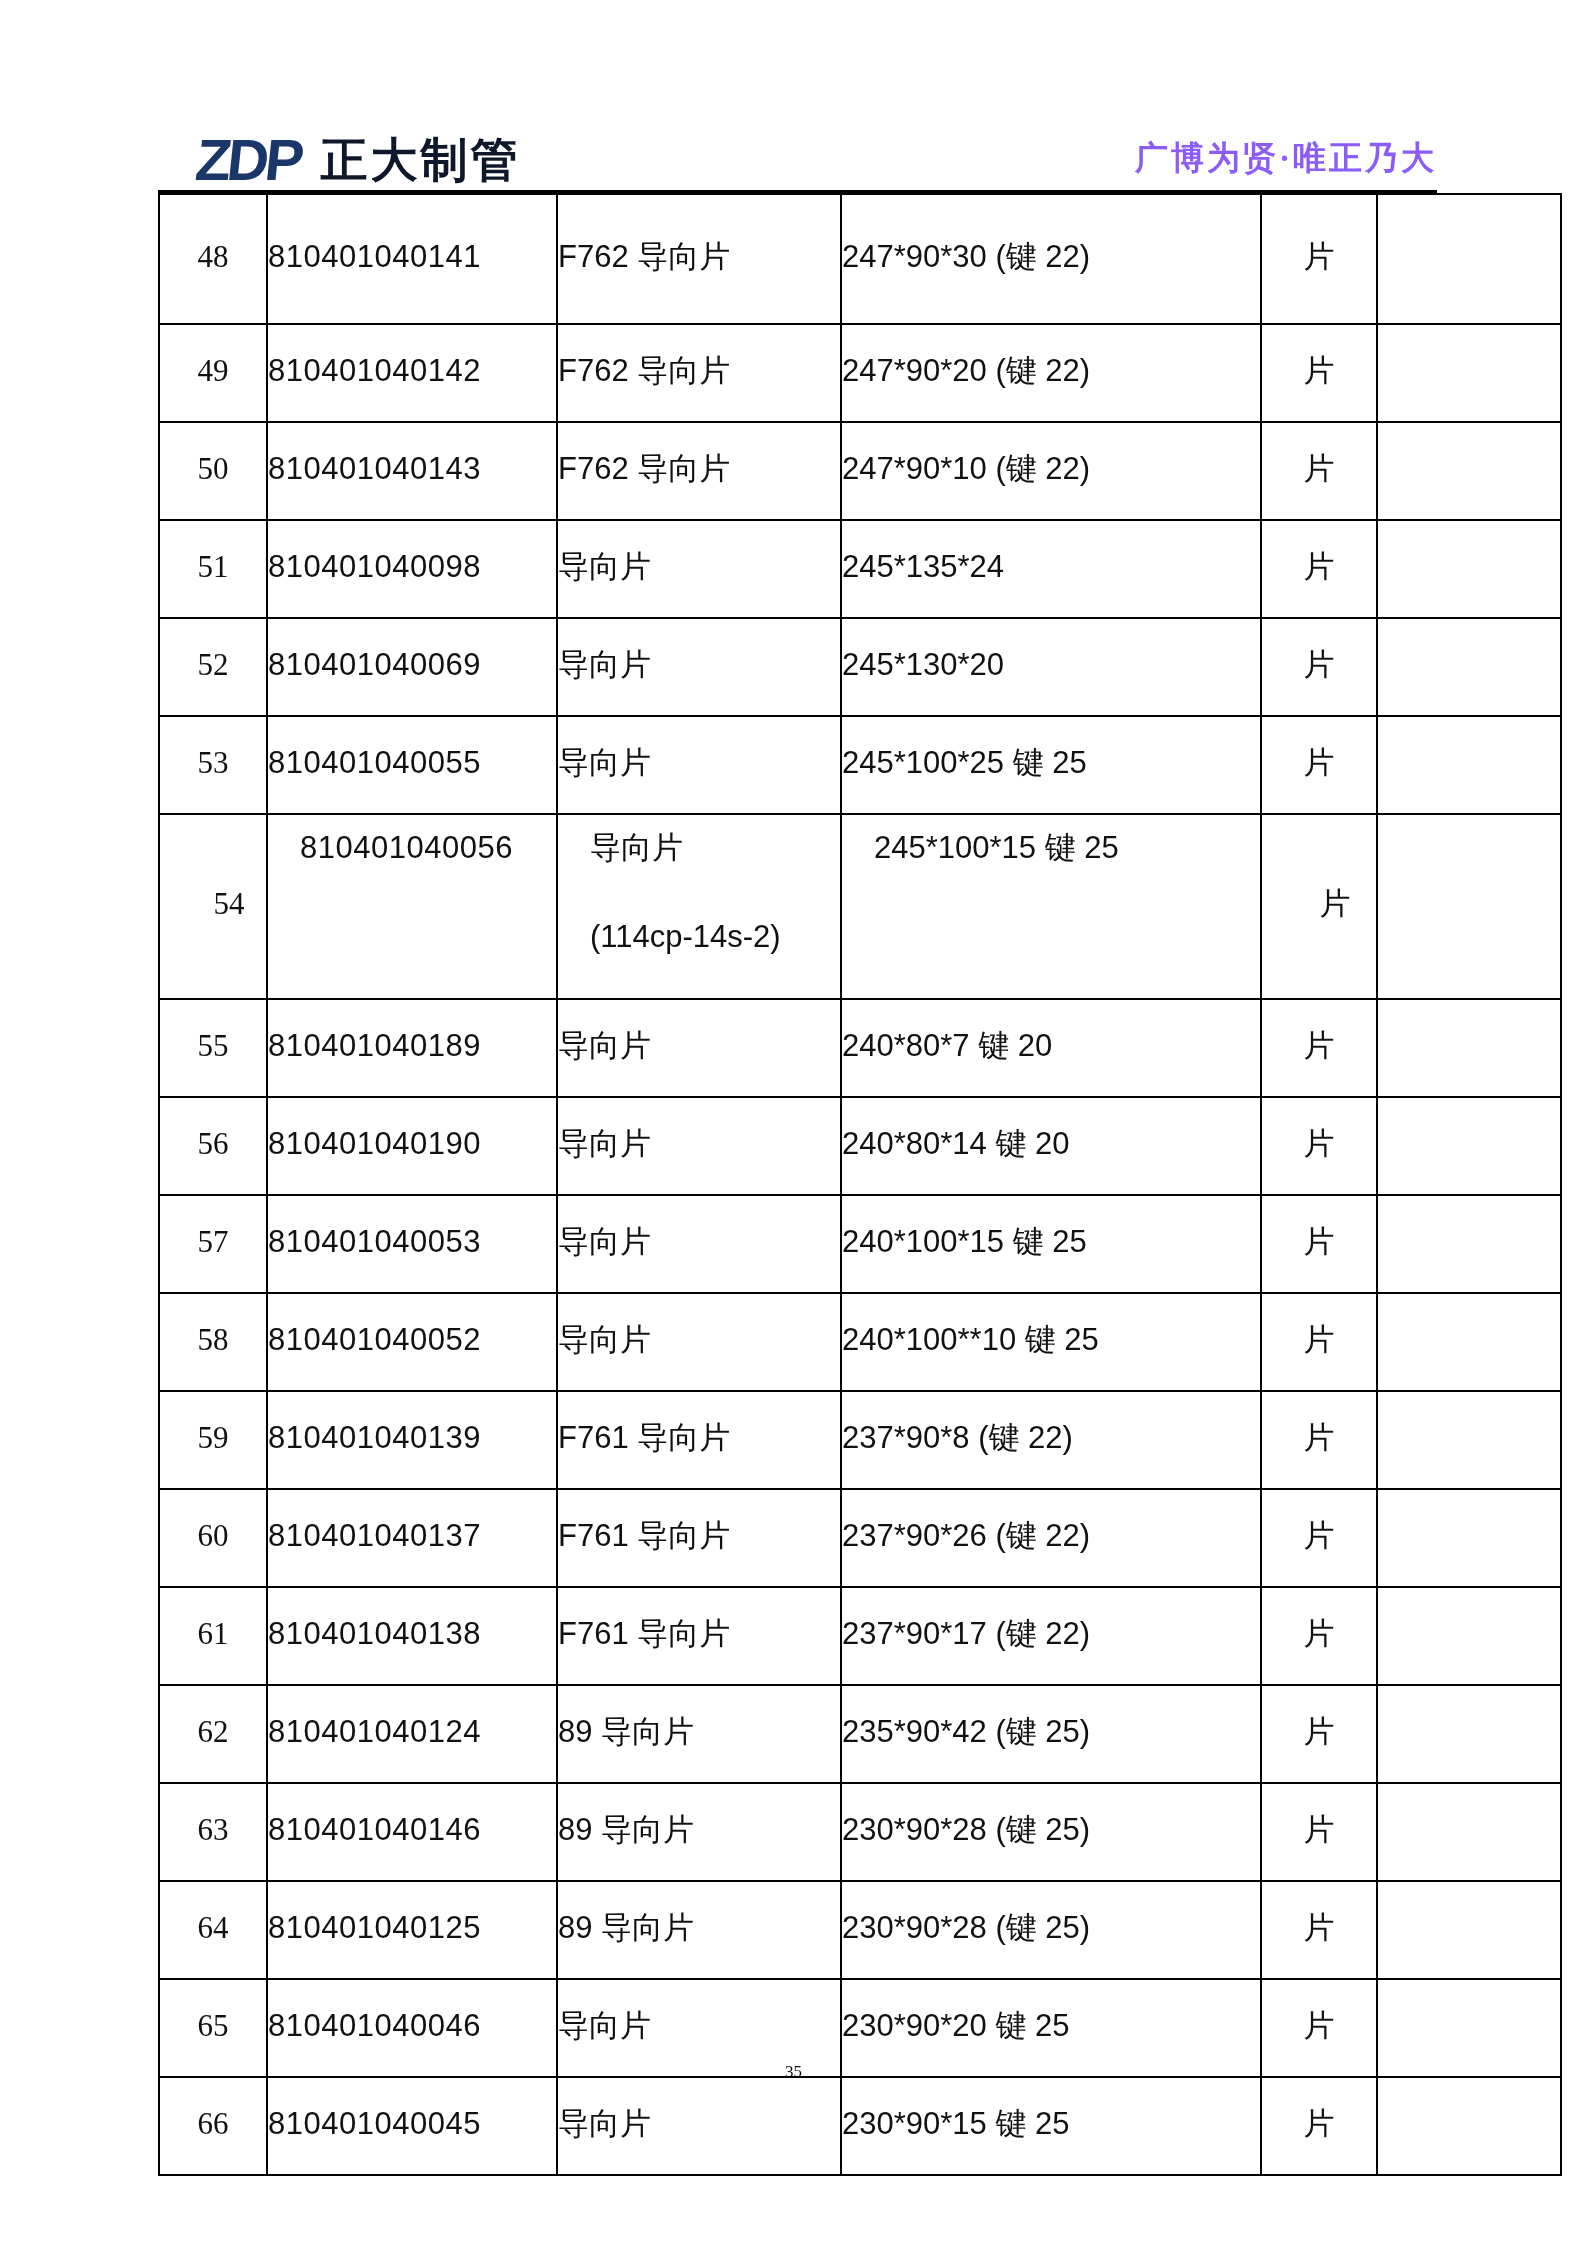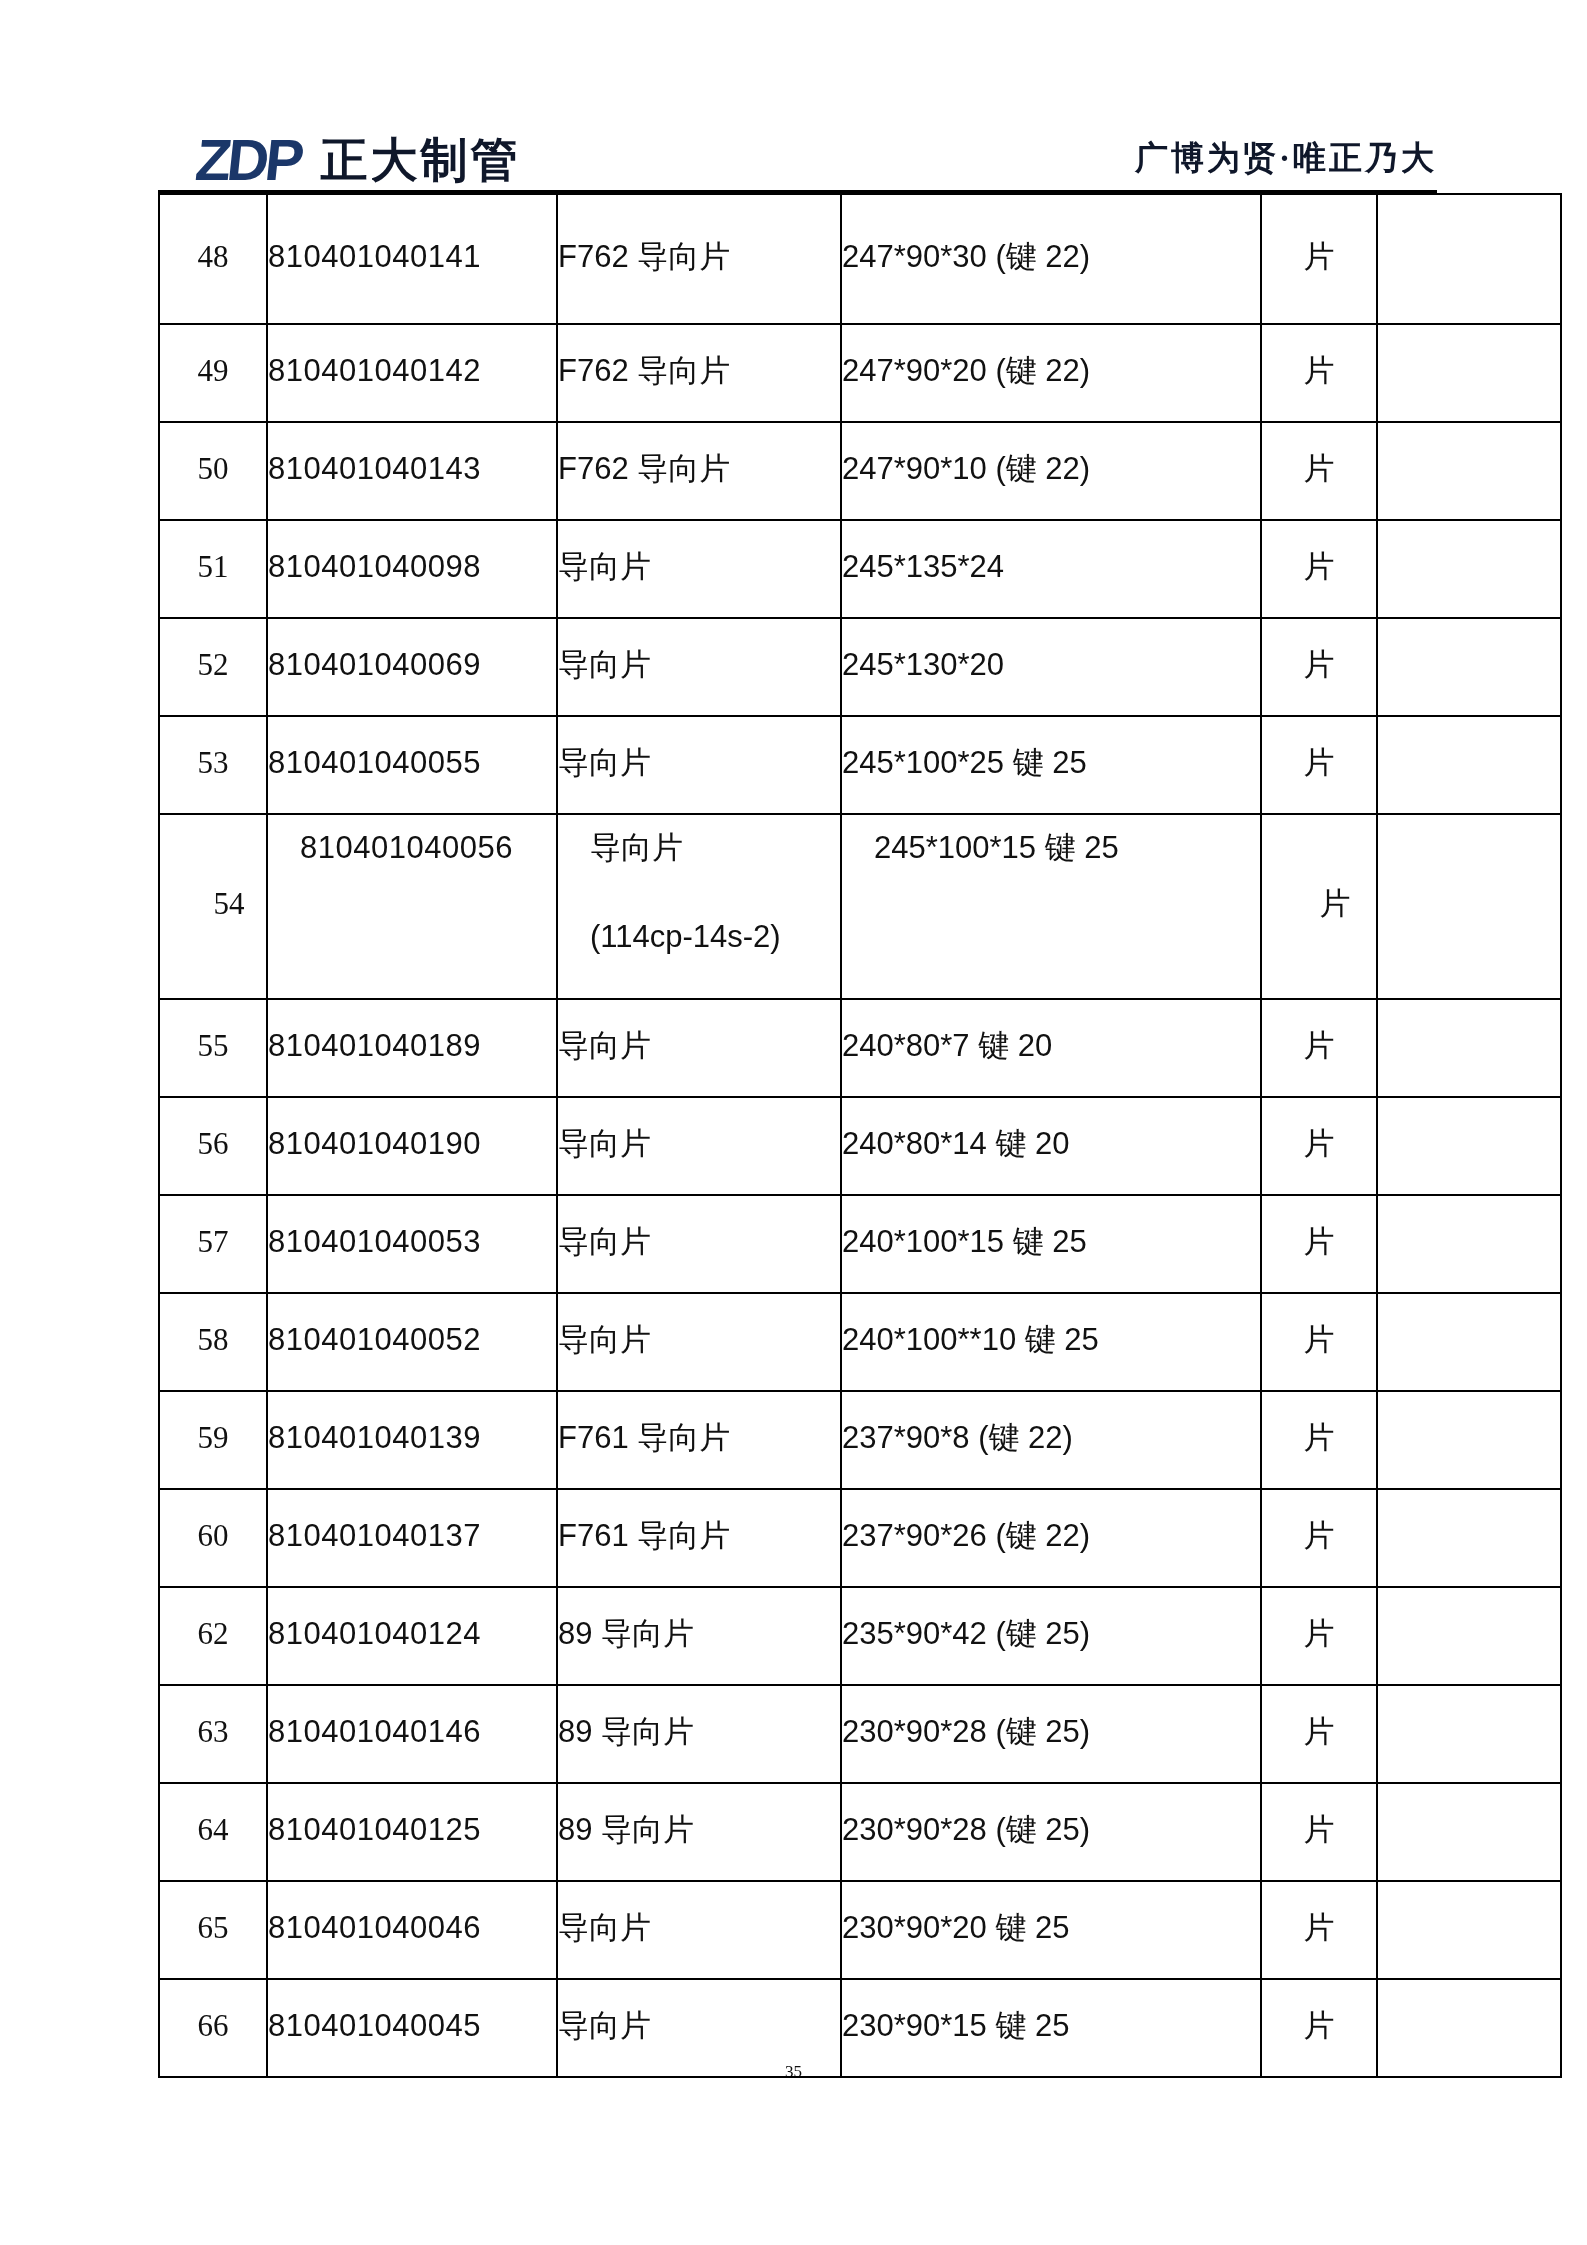--- a/index.html
+++ b/index.html
@@ -87,21 +87,21 @@
 </head>
 <body>
 
 <div class="page">
 
   <div class="logo-row">
     <span class="logo-zdp" style="color: rgb(27, 55, 105);">ZDP</span>
     <span class="logo-cn" style="color: #0f172a;">正大制管</span>
   </div>
 
-  <div class="slogan" style="color: #0f172a;">广博为贤·唯正乃大</div>
+  <div class="slogan" style="color: #8b5cf6;">广博为贤·唯正乃大</div>
 
   <div class="header-rule"></div>
 
   <table class="parts">
     <colgroup>
       <col style="width:108px">
       <col style="width:290px">
       <col style="width:284px">
       <col style="width:420px">
       <col style="width:116px">
@@ -233,20 +233,30 @@
           <td class="c-no">60</td>
           <td class="c-code">810401040137</td>
           <td class="c-name">
             <div>F761 导向片</div>
           </td>
           <td class="c-spec">237*90*26 (键 22)</td>
           <td class="c-unit">片</td>
           <td class="c-rem"></td>
         </tr>
         <tr>
+          <td class="c-no">61</td>
+          <td class="c-code">810401040138</td>
+          <td class="c-name">
+            <div>F761 导向片</div>
+          </td>
+          <td class="c-spec">237*90*17 (键 22)</td>
+          <td class="c-unit">片</td>
+          <td class="c-rem"></td>
+        </tr>
+        <tr>
           <td class="c-no">62</td>
           <td class="c-code">810401040124</td>
           <td class="c-name">
             <div>89 导向片</div>
           </td>
           <td class="c-spec">235*90*42 (键 25)</td>
           <td class="c-unit">片</td>
           <td class="c-rem"></td>
         </tr>
         <tr>

